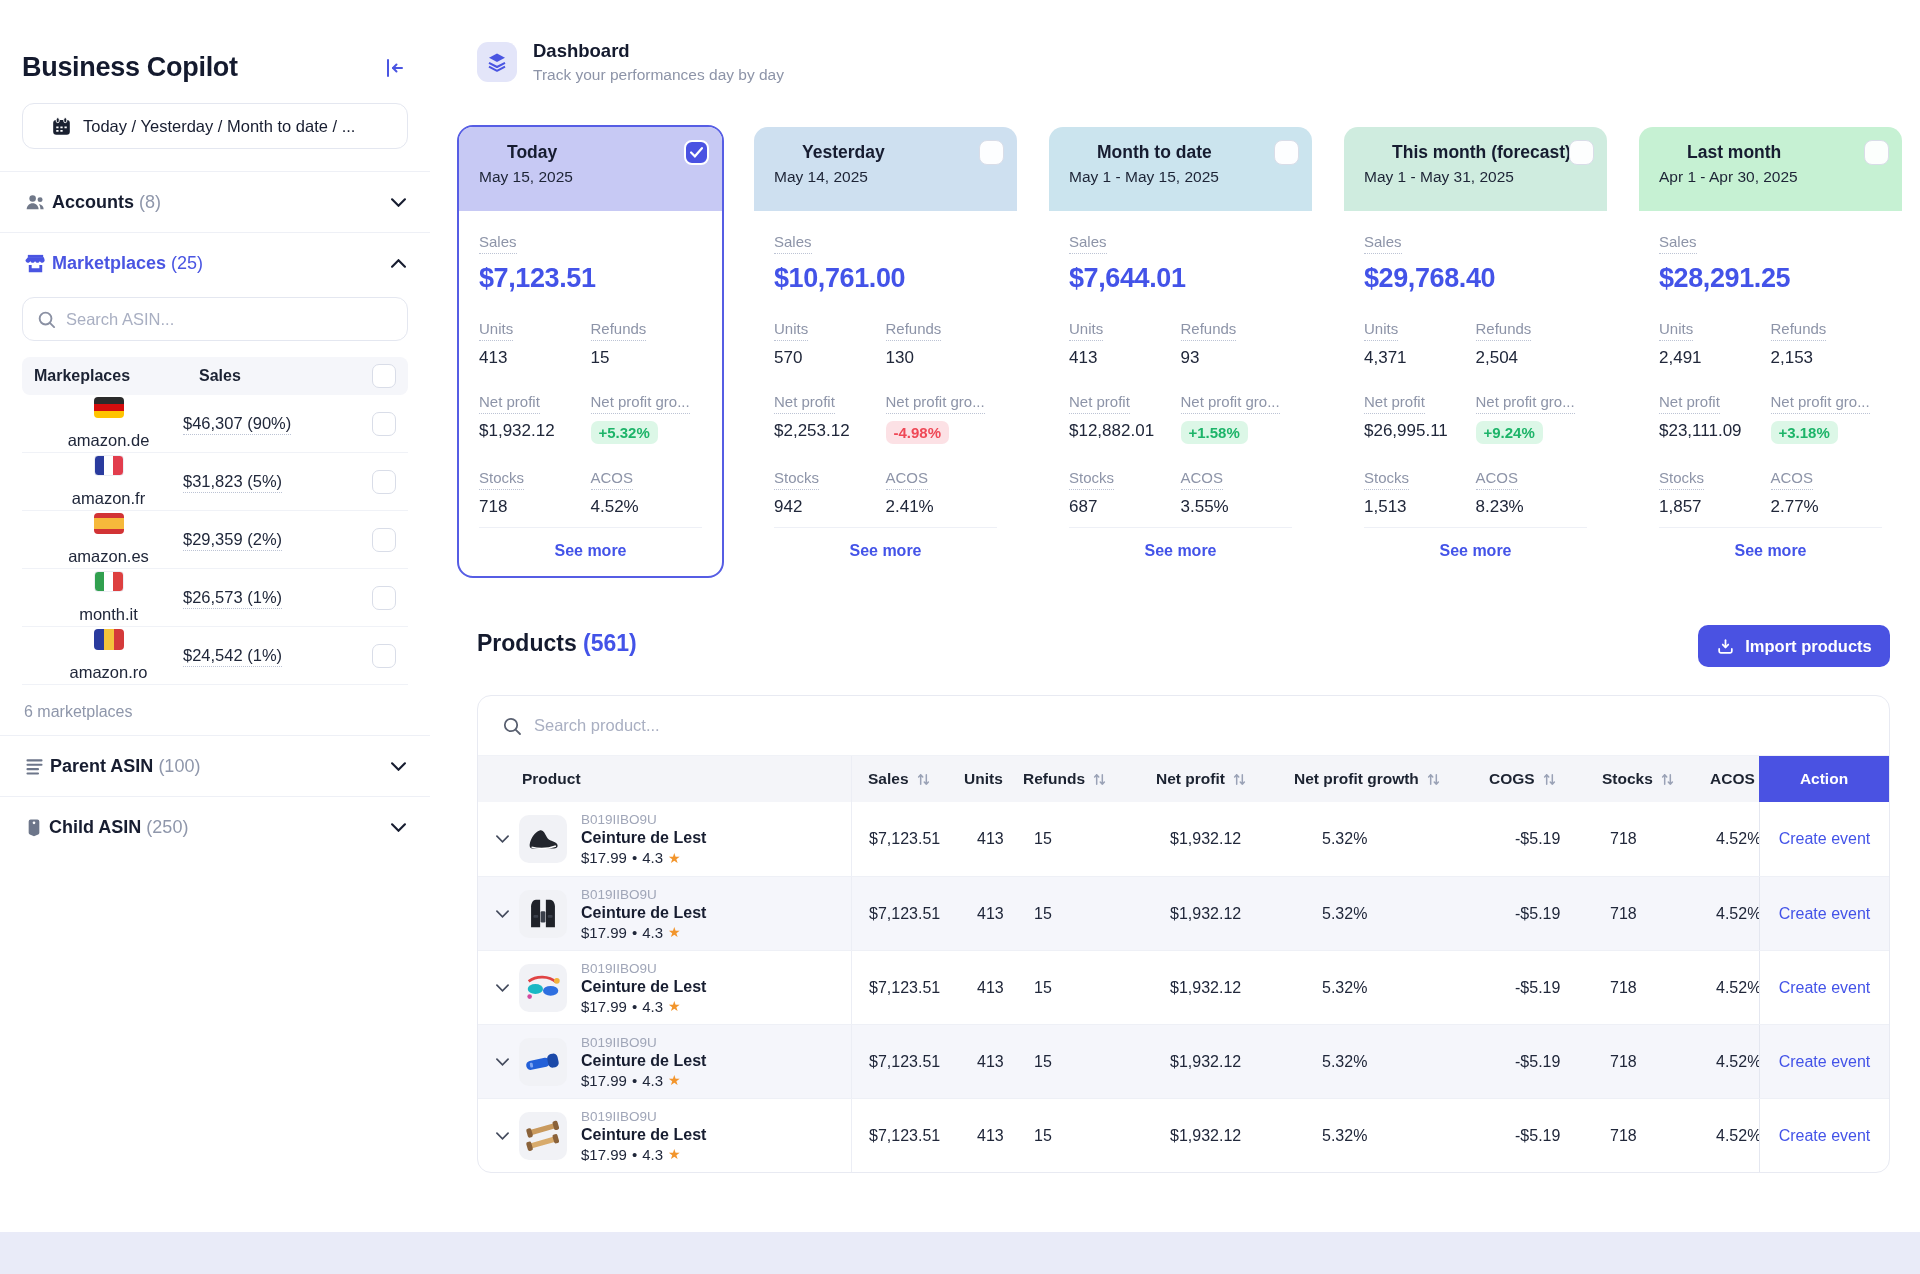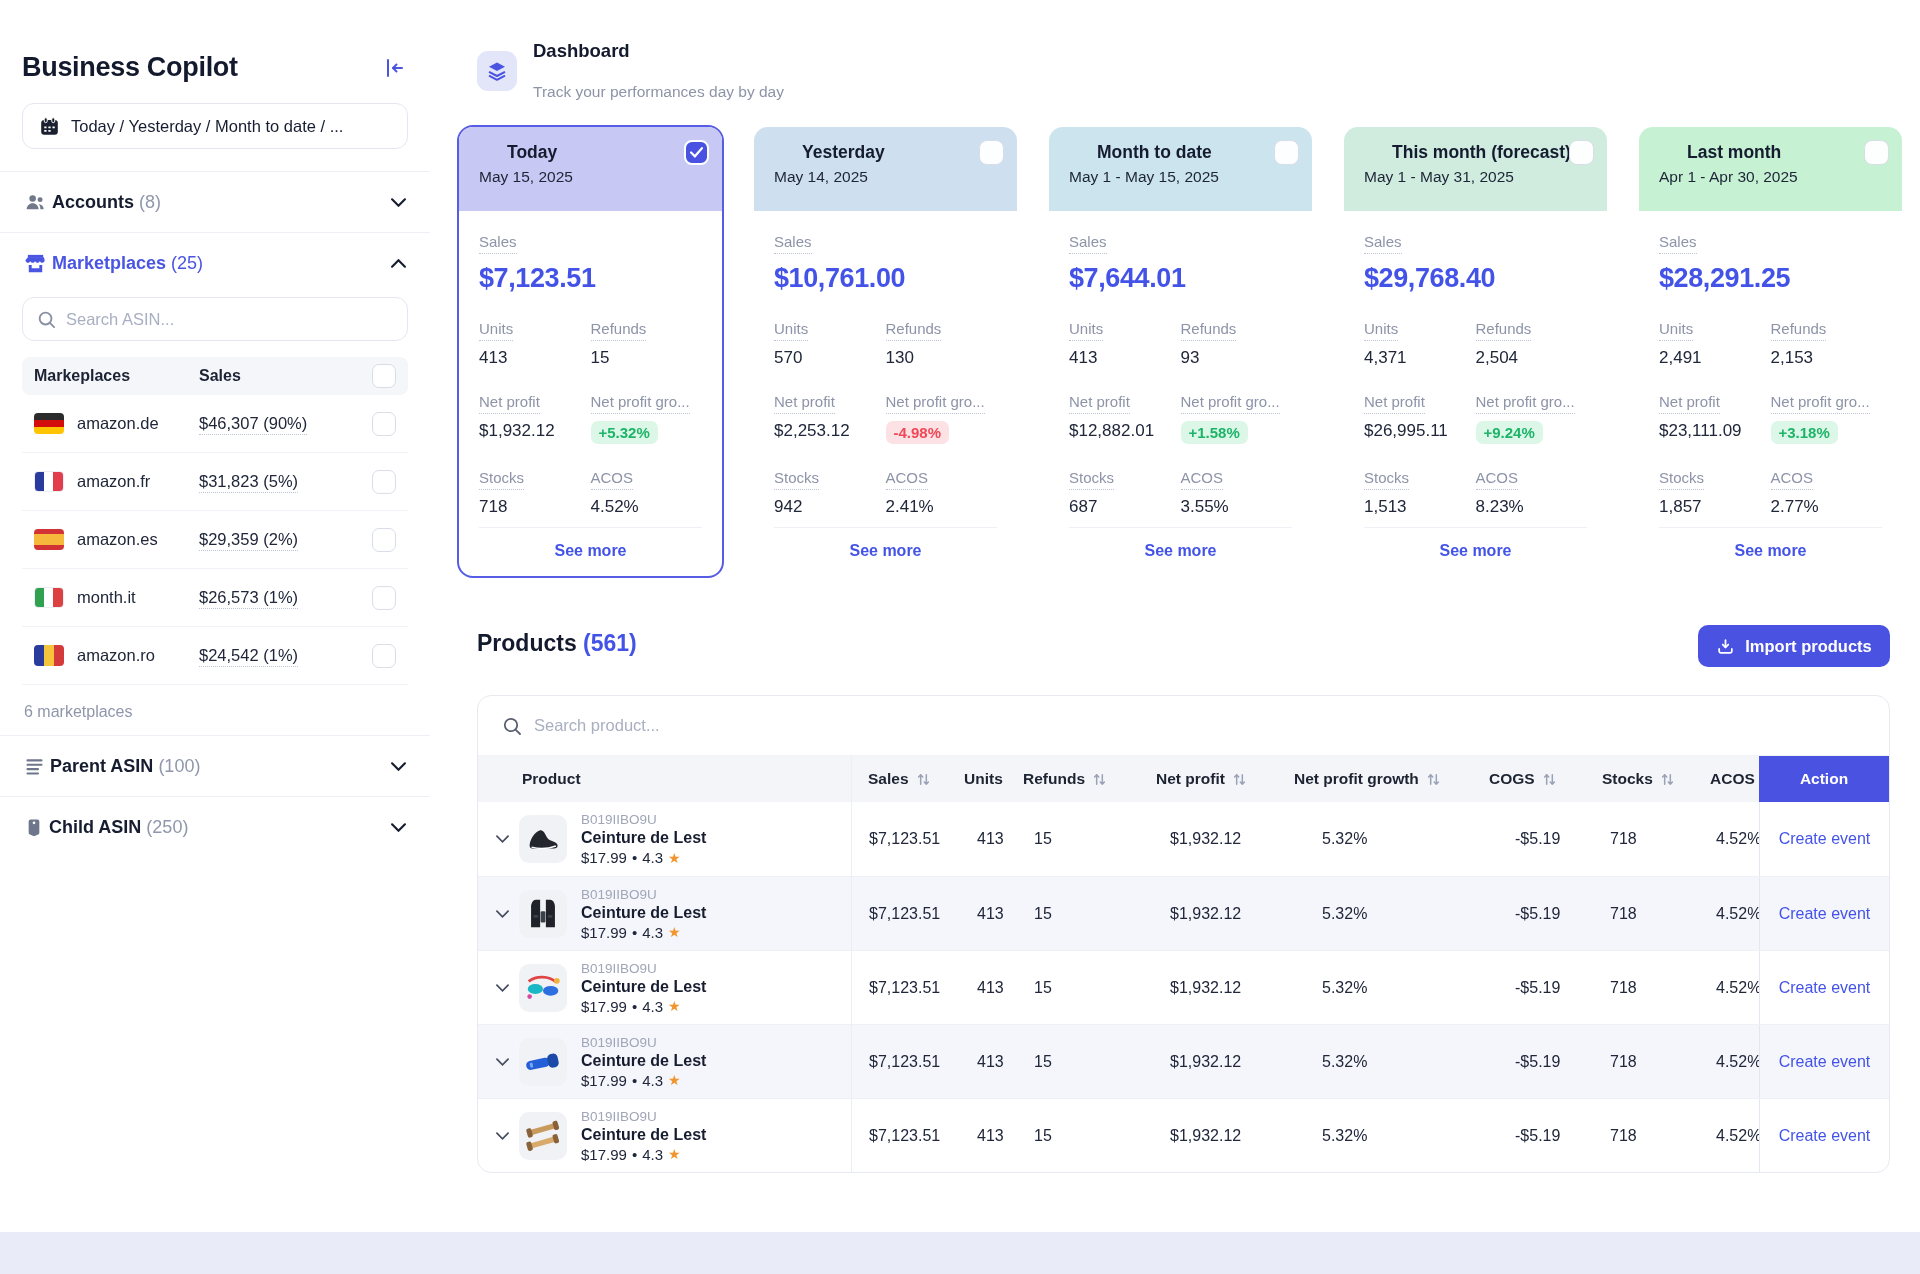--- a/index.html
+++ b/index.html
@@ -5,56 +5,56 @@
   * { margin:0; padding:0; box-sizing:border-box; }
   html,body { width:1920px; height:1274px; }
   body { position:relative; background:#ffffff; font-family:"Liberation Sans", sans-serif; color:#1b2233; overflow:hidden; }
   svg { display:block; }
 
   
   .sidebar { position:absolute; left:0; top:0; width:430px; height:100%; background:#fff; padding-top:52px; z-index:2; }
   .sb-title-row { padding:0 24px 0 22px; display:flex; justify-content:space-between; align-items:center; }
   .sb-title { font-size:27px; font-weight:700; letter-spacing:-0.3px; color:#141a2e; }
   .collapse-btn { cursor:pointer; }
-  .date-btn { margin:20px 22px 0; height:46px; border:1px solid #e4e7f0; border-radius:12px; display:flex; align-items:center; gap:11px; padding:0 16px; font-size:16.5px; font-weight:500; color:#171d30; cursor:pointer; background:#fff; }
+  .date-btn { margin:20px 22px 0; height:46px; border:1px solid #e4e7f0; border-radius:12px; display:flex; align-items:center; gap:11px; padding:0 28px; font-size:16.5px; font-weight:500; color:#171d30; cursor:pointer; background:#fff; }
   .sep { height:1px; background:#eef0f6; }
   .sep-m { margin-top:22px; }
   .srow { height:60px; display:flex; align-items:center; gap:5px; padding:0 24px 0 24px; cursor:pointer; }
   .srow .grow { flex:1; }
   .srow-label { font-size:18px; font-weight:700; color:#171d30; }
   .srow-count { font-weight:400; color:#8f97ab; }
   .srow.mk .srow-label, .srow.mk .srow-count { color:#4a55e2; }
   .sb-search { margin:4px 22px 0; height:44px; border:1px solid #e4e7f0; border-radius:12px; display:flex; align-items:center; gap:10px; padding:0 14px; background:#fff; }
   .sb-search input, .p-search input { border:none; outline:none; font-size:16.5px; color:#404040; flex:1; background:transparent; font-family:"Liberation Sans", sans-serif; }
   .sb-search input::placeholder, .p-search input::placeholder { color:#a9afc2; }
   .mtable { margin-top:16px; }
   .mthead { height:38px; margin:0 22px; background:#f5f6fa; border-radius:8px; display:flex; align-items:center; padding:0 12px 0 12px; font-size:16px; font-weight:700; color:#1b2233; }
   .mthead .col-name { width:165px; }
   .mthead .col-sales { flex:1; }
   .mrow { height:58px; margin:0 22px; display:flex; align-items:center; padding:0 12px; border-bottom:1px solid #f0f2f7; cursor:pointer; }
-  .mrow .nm { width:165px; display:flex; align-items:center; gap:13px; font-size:16.5px; color:#20273a; }
+  .mrow .nm { width:149px; display:flex; align-items:center; gap:13px; font-size:16.5px; color:#20273a;flex-direction:column; }
   .mrow .sl { flex:1; font-size:16.5px; color:#20273a; }
   .dotted { width:max-content; border-bottom:1.6px dotted #bcc3d4; padding-bottom:2px; }
   .flag { width:30px; height:21px; border-radius:4px; flex:none; }
   .flag-de { background:linear-gradient(#2b2b2b 33%, #d40d0d 33% 66%, #ffc400 66%); }
   .flag-fr { background:linear-gradient(90deg,#2a3b9e 33%,#fff 33% 66%,#e23d4d 66%); border:1px solid #eceef4; }
   .flag-es { background:linear-gradient(#d23335 25%,#f6b93b 25% 75%,#d23335 75%); }
   .flag-it { background:linear-gradient(90deg,#31a04f 33%,#fff 33% 66%,#dd4040 66%); border:1px solid #eceef4; }
   .flag-ro { background:linear-gradient(90deg,#2a3b9e 33%,#f4c43c 33% 66%,#d43a3a 66%); }
   .checkbox { width:24px; height:24px; border:1.6px solid #d9dde8; border-radius:7px; background:#fff; flex:none; cursor:pointer; display:flex; align-items:center; justify-content:center; }
   .checkbox svg { display:none; }
   .checkbox.checked { background:#4a52e2; border-color:#fff; }
   .checkbox.checked svg { display:block; }
   .mfoot { padding:18px 24px 14px; font-size:16px; color:#8f97ab; }
 
   
   .app-head { position:absolute; left:477px; top:40px; display:flex; gap:16px; align-items:center; }
   .app-head-icon { width:40px; height:40px; border-radius:11px; background:#e3e5f9; display:flex; align-items:center; justify-content:center; }
   .app-title { font-size:18.5px; font-weight:700; color:#141a2e; }
-  .app-sub { font-size:15.5px; color:#8d94a8; margin-top:21px; }
+  .app-sub { font-size:15.5px; color:#8d94a8; margin-top:4px; }
 
   
   .cards-row { position:absolute; left:457px; top:125px; display:flex; gap:28px; }
   .card { width:267px; height:453px; border:2px solid transparent; border-radius:16px; background:#fff; overflow:hidden; display:flex; flex-direction:column; cursor:pointer; }
   .card.selected { border-color:#565de4; }
   .card-head { position:relative; height:84px; padding:15px 20px; }
   .card-title { font-size:17.5px; font-weight:700; color:#161c30;margin-left:28px; }
   .card-date { font-size:15.5px; color:#1d2436; margin-top:5px; }
   .card-check { position:absolute; top:13px; right:13px; width:25px; height:25px; border-radius:8px; background:rgba(255,255,255,.95); }
   .card-check.checked { background:#4a52e2; border:2px solid #fff; }

